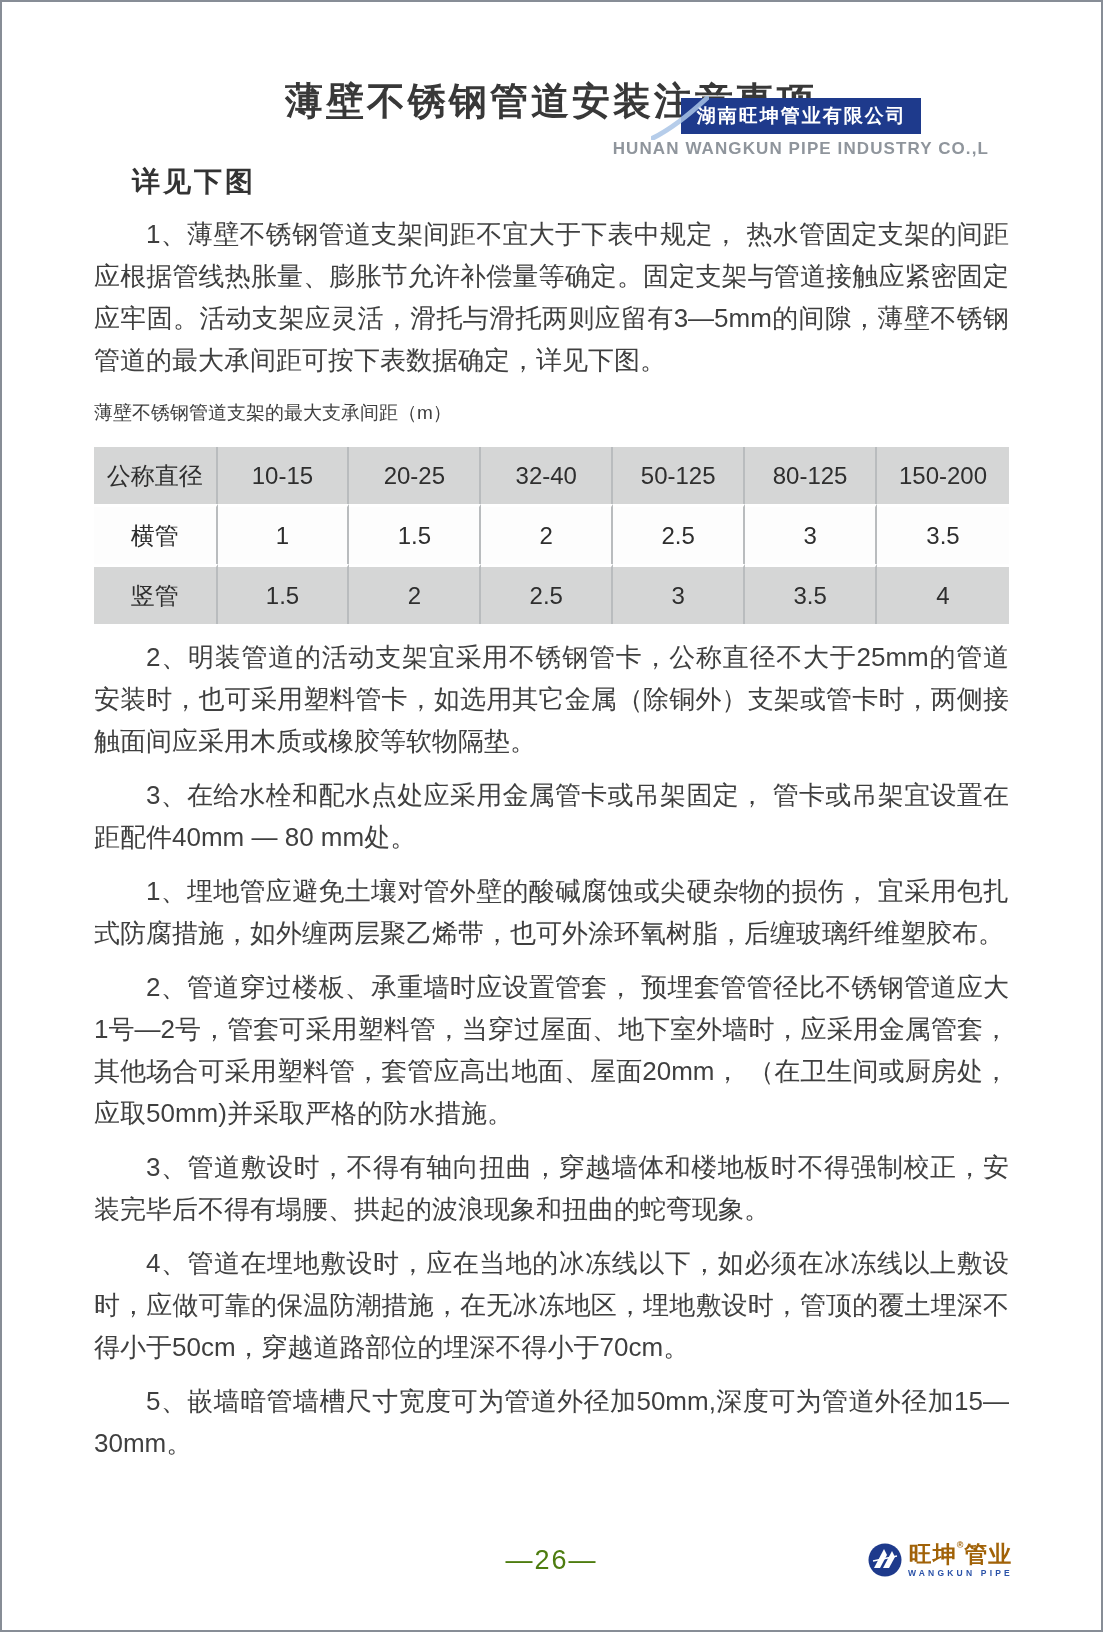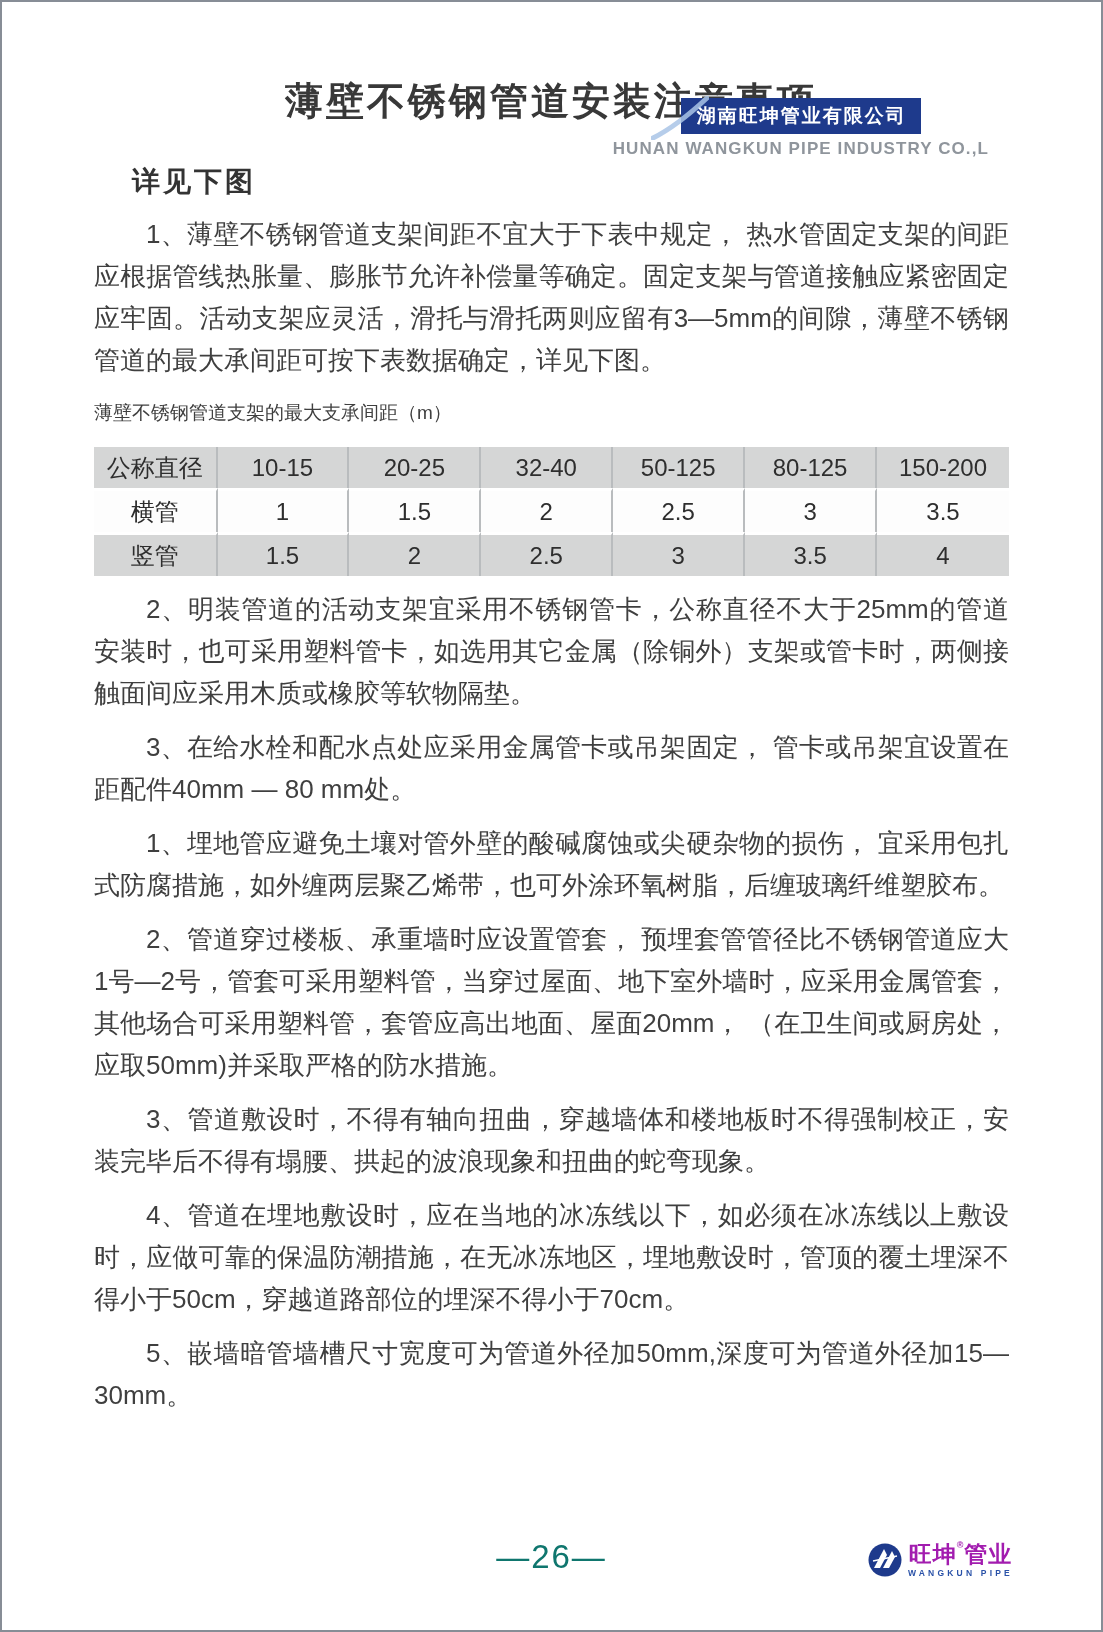--- a/index.html
+++ b/index.html
@@ -39,39 +39,39 @@
   .table-caption{
     font-size:19px;line-height:40px;margin:10px 0 14px 0;text-indent:0;
     text-align:left;color:#3f3f3f;
   }
   
   table.spacing{
     width:100%;border-collapse:separate;border-spacing:0;table-layout:fixed;
     font-size:24px;color:#2e2e2e;
   }
   table.spacing td{
-    height:41px;text-align:center;vertical-align:middle;padding:0;
+    height:41px;text-align:center;vertical-align:middle;padding:8px;
     border-right:2px solid #b9bcbe;
   }
   table.spacing td:last-child{border-right:none;}
   table.spacing tr.row-gray td{background:#d5d6d6;}
   table.spacing tr.row-white td{background:#fdfdfd;}
   table.spacing tr + tr td{border-top:3px solid #ffffff;}
   table.spacing col.c-first{width:13.5%;}
   table.spacing col.c-data{width:14.4166%;}
   
   .page-num{
     position:absolute;left:0;right:0;bottom:54px;text-align:center;
-    font-size:33px;color:#0f766e;letter-spacing:2px;
+    font-size:27px;color:#4d7c0f;letter-spacing:2px;
   }
   .footer-logo{
     position:absolute;right:88px;bottom:52px;display:flex;align-items:center;gap:5px;
   }
   .logo-texts{display:flex;flex-direction:column;align-items:center;line-height:1;}
-  .logo-cn{font-size:23px;font-weight:bold;color:#a21caf;letter-spacing:1px;white-space:nowrap;}
+  .logo-cn{font-size:23px;font-weight:bold;color:#a16207;letter-spacing:1px;white-space:nowrap;}
   .logo-cn sup{font-size:9px;vertical-align:top;position:relative;top:-2px;}
   .logo-en{margin-top:3px;font-size:8.5px;font-weight:bold;color:#2a52a8;letter-spacing:3.2px;white-space:nowrap;}
 </style>
 </head>
 <body>
 
 <div class="page">
 
   <div class="brand">
     <div class="brand-banner">

